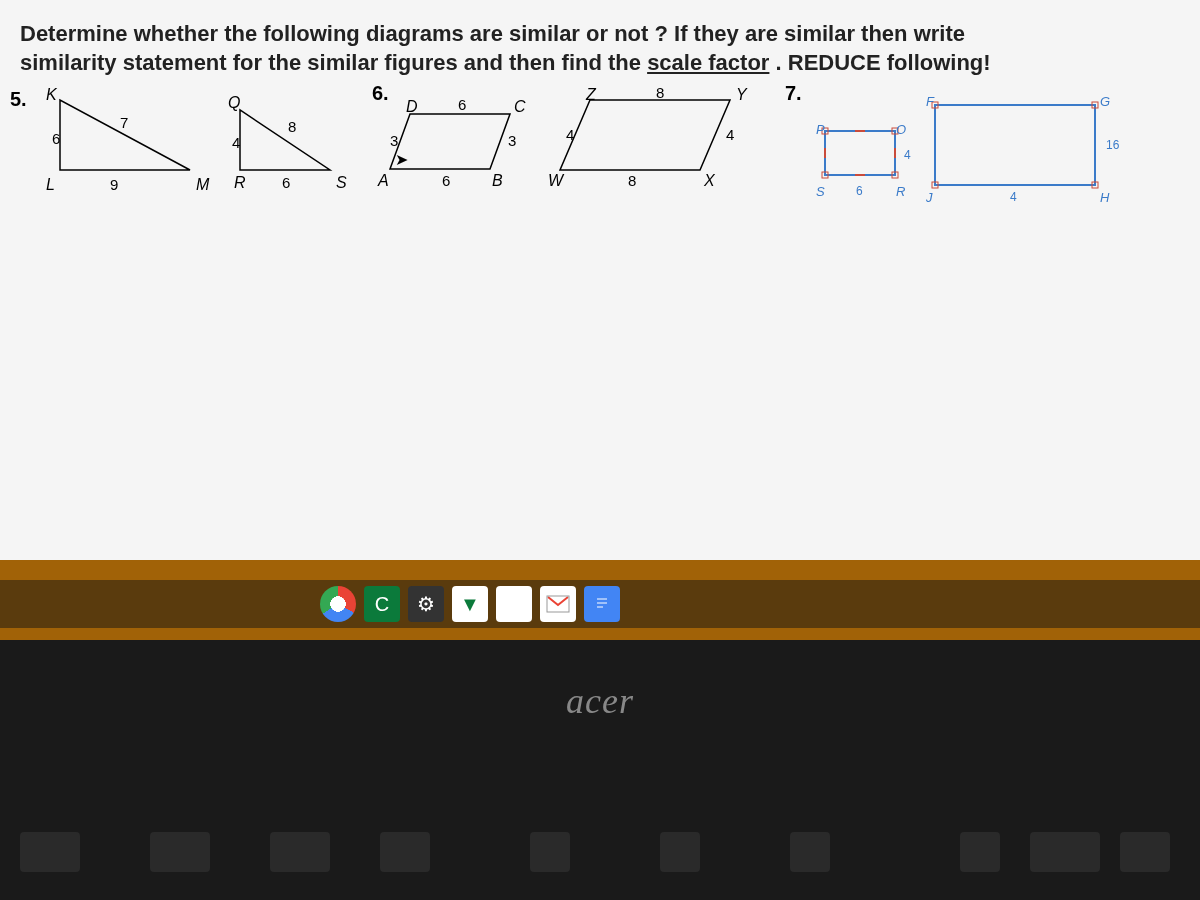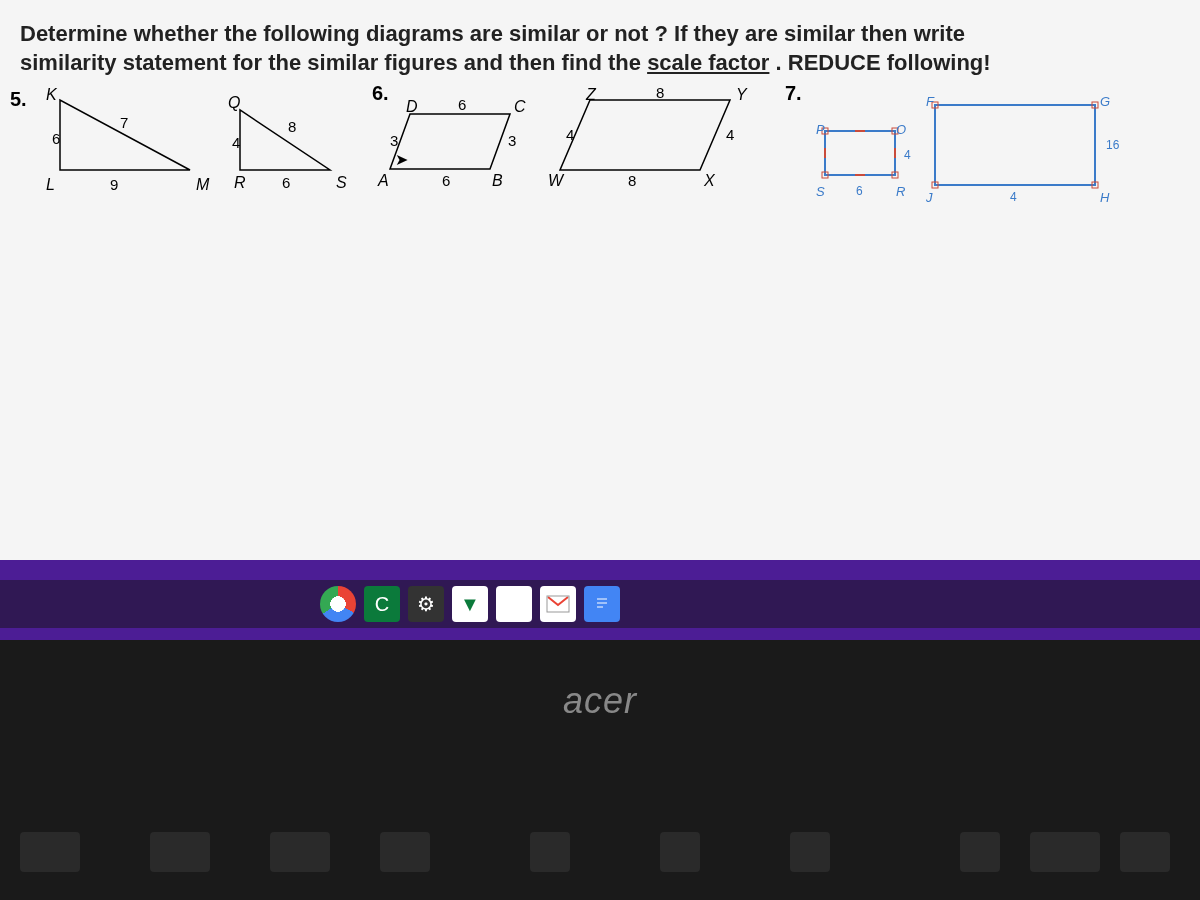--- a/index.html
+++ b/index.html
@@ -11,21 +11,21 @@
     font-family: Arial, sans-serif;
     overflow: hidden;
     position: relative;
   }
   .screen {
     position: absolute;
     top: 0;
     left: 0;
     width: 1200px;
     height: 640px;
-    background: #4c1d95;
+    background: #a16207;
   }
   .worksheet {
     position: absolute;
     top: 0;
     left: 0;
     width: 1200px;
     height: 560px;
     background: #f5f5f5;
     padding: 20px;
     box-sizing: border-box;
@@ -89,21 +89,21 @@
     color: white;
   }
   .acer {
     position: absolute;
     top: 680px;
     left: 0;
     width: 1200px;
     text-align: center;
     color: #888;
     font-size: 36px;
-    font-family: Liberation Sans, sans-serif;
+    font-family: Liberation Serif, serif;
     font-style: italic;
     letter-spacing: 1px;
   }
   .bottom-row {
     position: absolute;
     top: 832px;
     left: 0;
     width: 1200px;
     height: 50px;
   }

